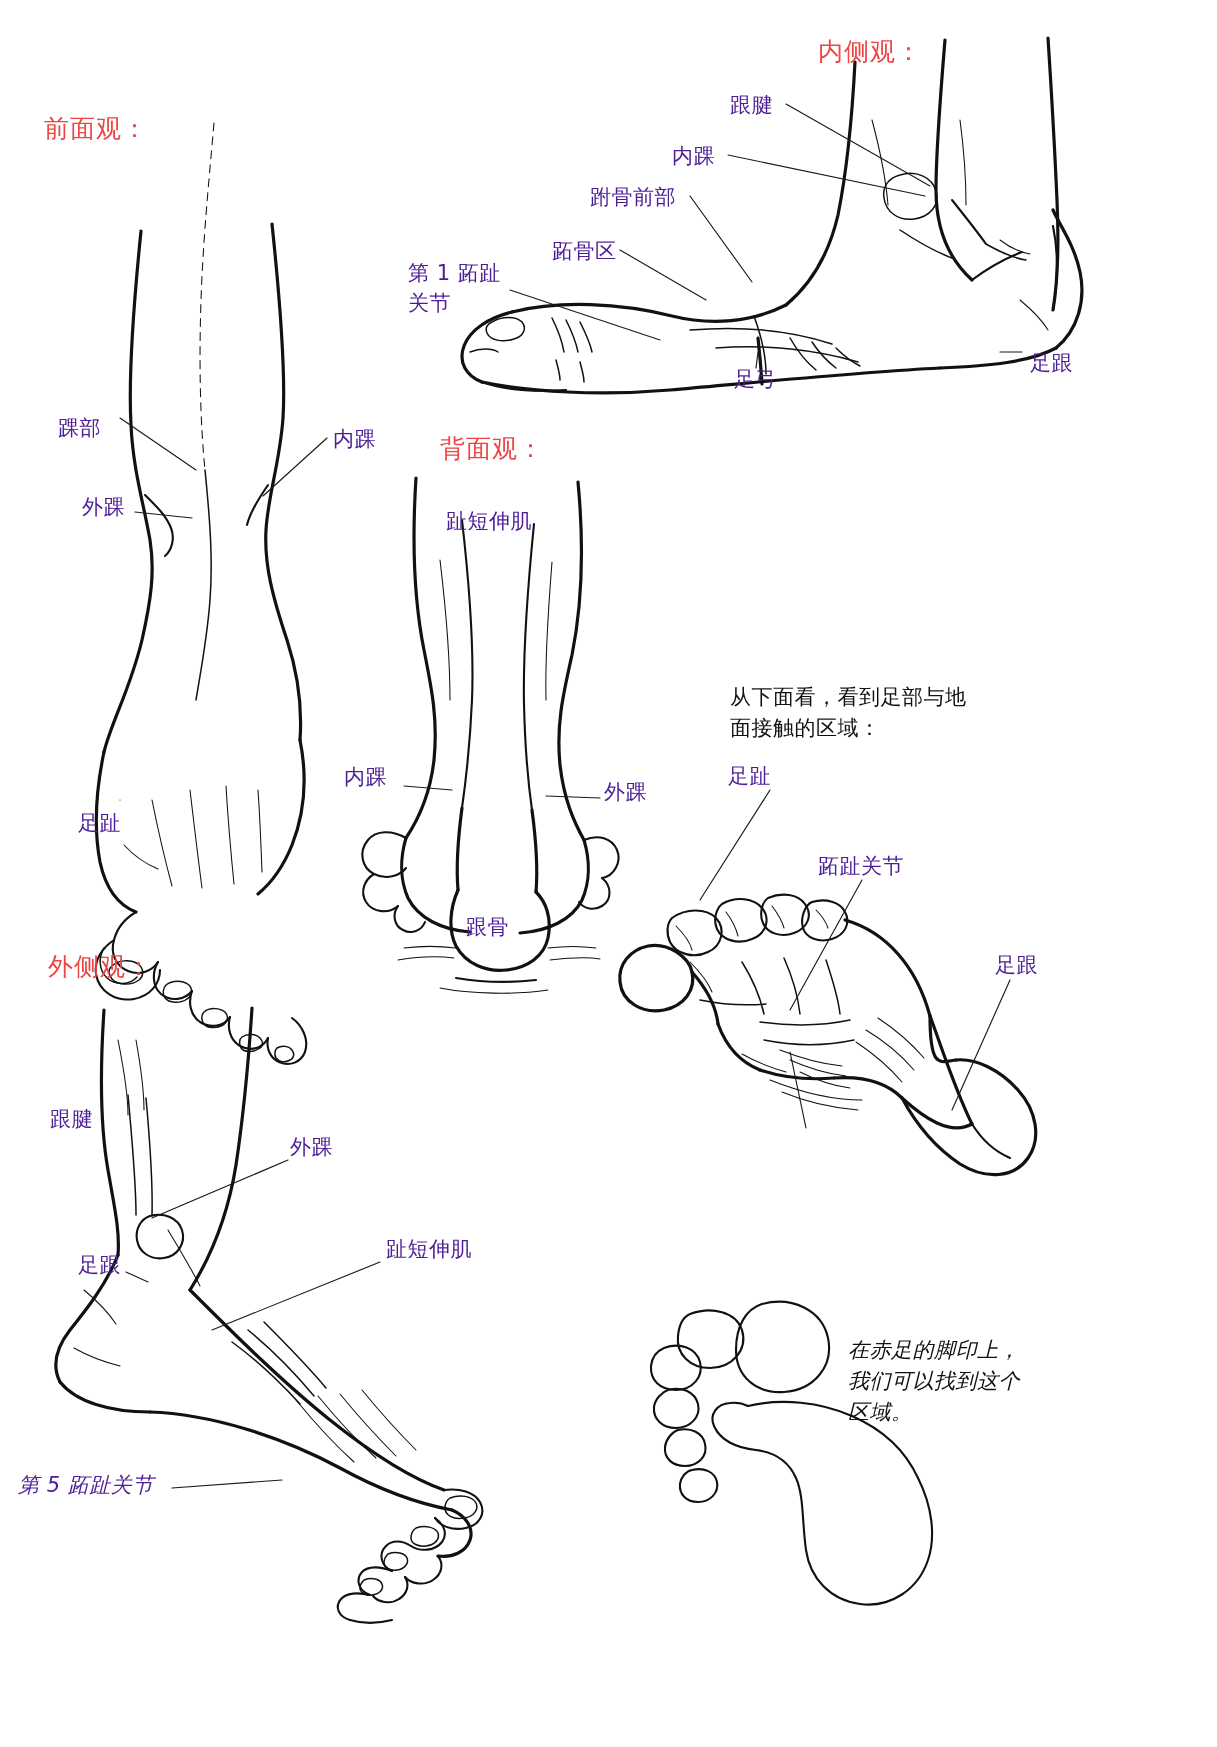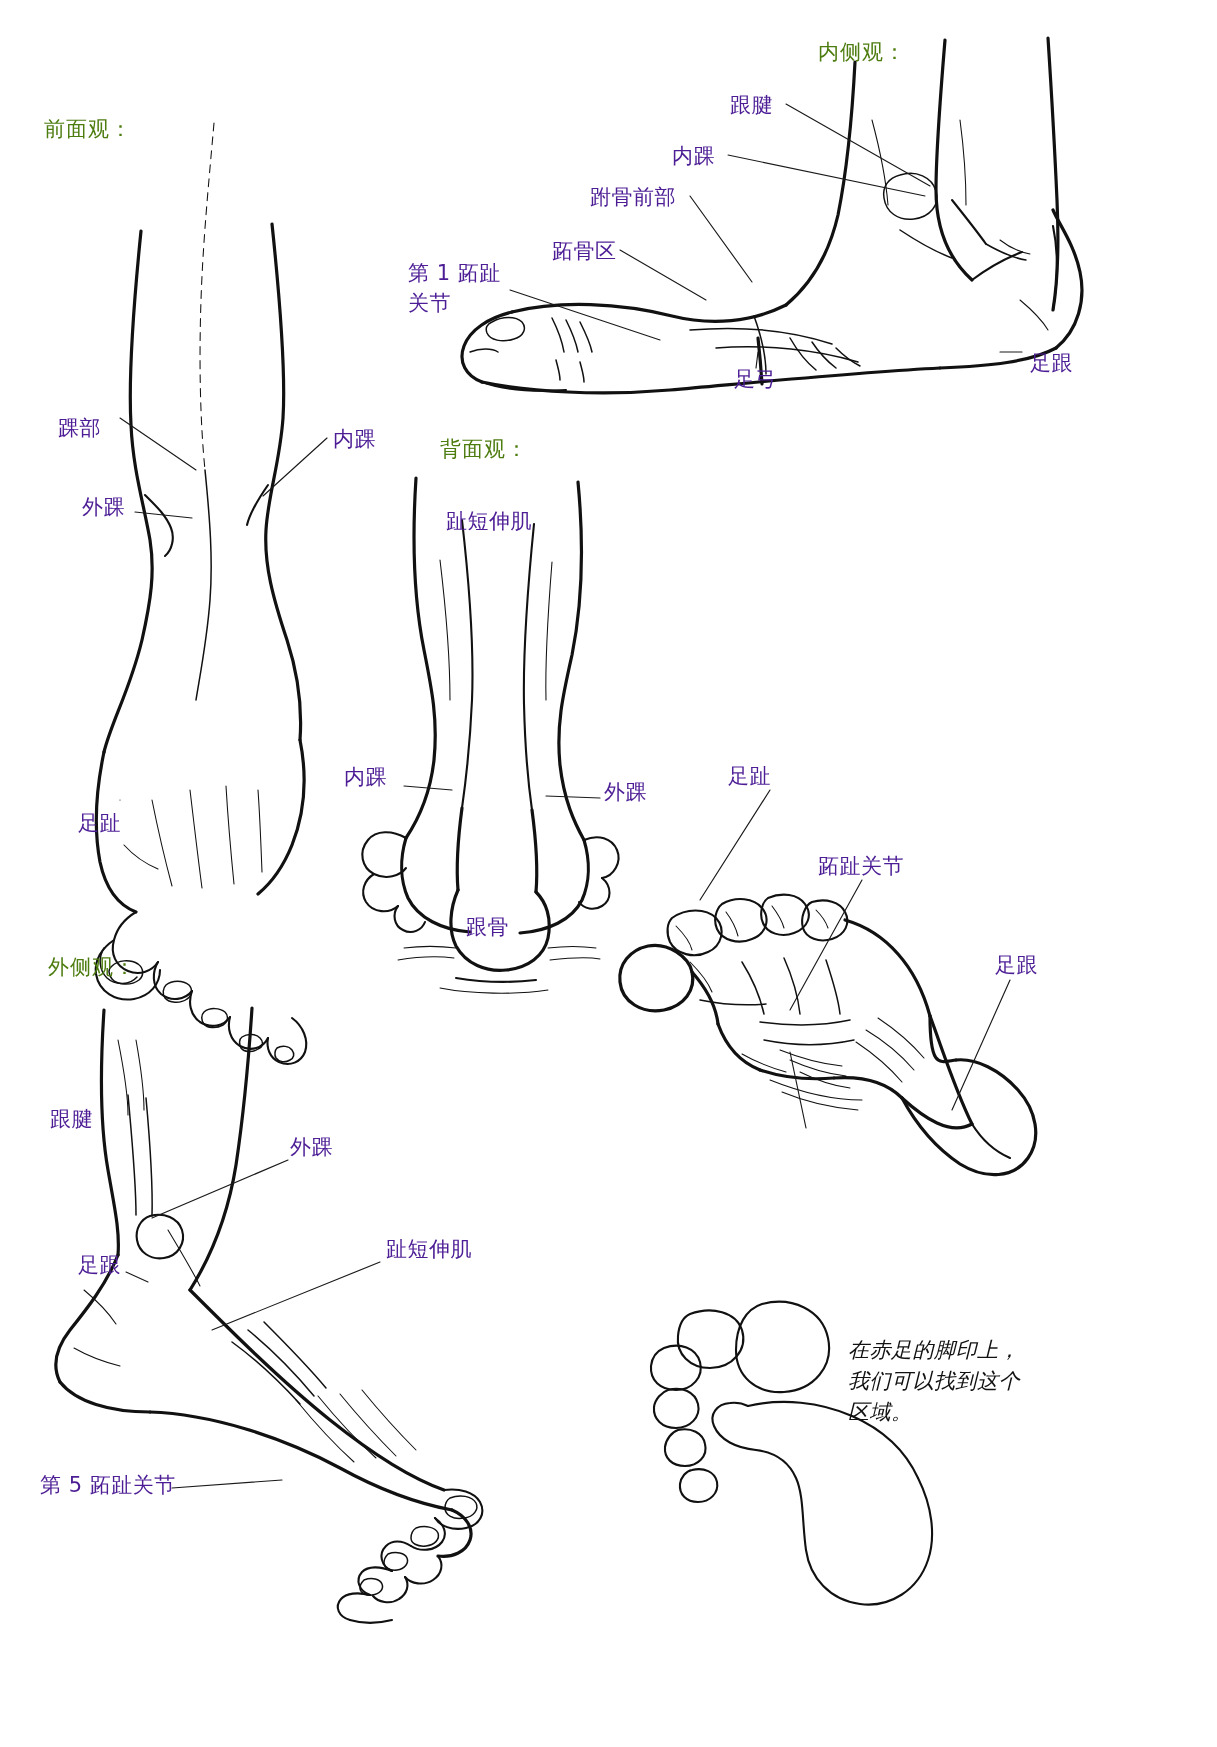--- a/index.html
+++ b/index.html
@@ -21,22 +21,22 @@
   .lbl {
     position: absolute;
     color: #4c1d95;
     font-size: 21px;
     line-height: 30px;
     white-space: pre;
     letter-spacing: 0.5px;
   }
   .view-title {
     position: absolute;
-    color: #4d7c0f;
-    font-size: 21px;
+    color: #ef4444;
+    font-size: 25px;
     line-height: 32px;
     white-space: pre;
     letter-spacing: 1px;
     font-weight: 500;
   }
   .para {
     position: absolute;
     color: #111111;
     font-size: 21px;
     line-height: 31px;
@@ -363,22 +363,24 @@
   <div class="lbl" style="left:446px; top:506px;">趾短伸肌</div>
   <div class="lbl" style="left:344px; top:762px;">内踝</div>
   <div class="lbl" style="left:604px; top:777px;">外踝</div>
   <div class="lbl" style="left:466px; top:912px;">跟骨</div>
 
   <div class="view-title" style="left:48px; top:951px;">外侧观：</div>
   <div class="lbl" style="left:50px; top:1104px;">跟腱</div>
   <div class="lbl" style="left:290px; top:1132px;">外踝</div>
   <div class="lbl" style="left:78px; top:1250px;">足跟</div>
   <div class="lbl" style="left:386px; top:1234px;">趾短伸肌</div>
-  <div class="lbl" style="left:40px; top:1470px;">第 5 跖趾关节</div>
-
+  <div class="lbl" style="left:18px; top:1470px;font-style:italic;">第 5 跖趾关节</div>
+
+  <div class="para" style="left:730px; top:682px; width:270px;">从下面看，看到足部与地
+面接触的区域：</div>
   <div class="lbl" style="left:728px; top:761px;">足趾</div>
   <div class="lbl" style="left:818px; top:851px;text-align:right;">跖趾关节</div>
   <div class="lbl" style="left:995px; top:950px;">足跟</div>
 
   <div class="para" style="left:848px; top:1335px; width:220px;font-style:italic;">在赤足的脚印上，
 我们可以找到这个
 区域。</div>
 
 </div>
 

